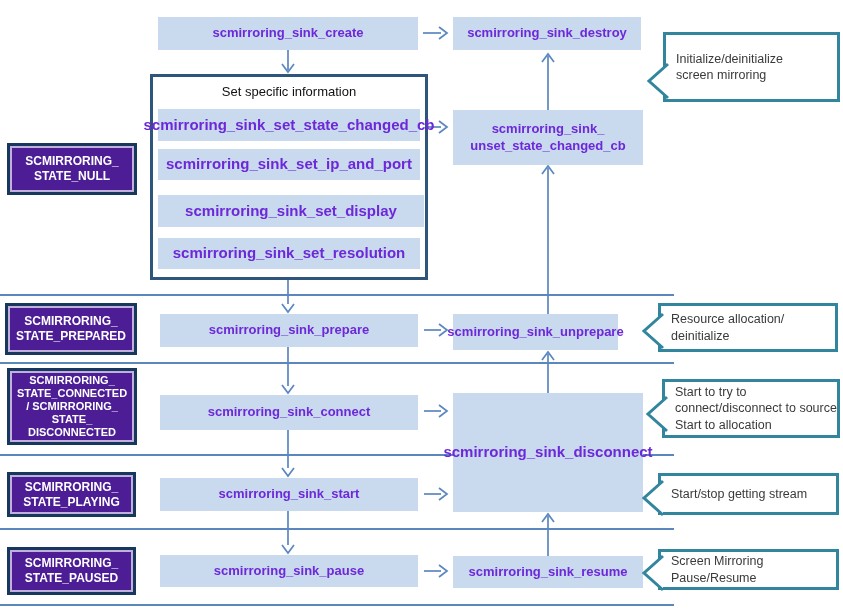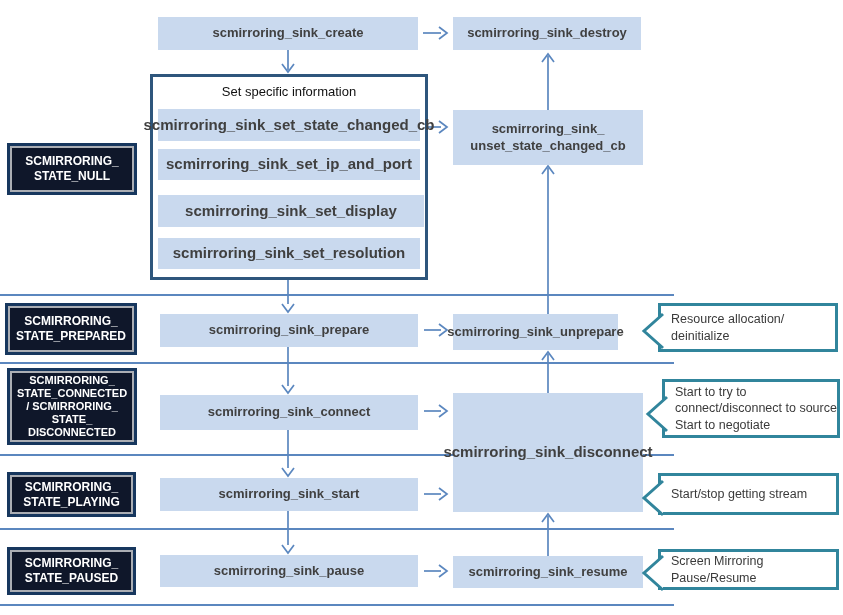--- a/index.html
+++ b/index.html
@@ -4,29 +4,29 @@
 <style>
   html,body{margin:0;padding:0;background:#fff;}
   body{width:843px;height:615px;font-family:"Liberation Sans",sans-serif;}
   #stage{position:relative;width:843px;height:615px;background:#fff;overflow:hidden;}
 
   .sep{position:absolute;left:0;width:674px;height:2px;background:#5b87bf;z-index:0;}
 
   svg.arrows{position:absolute;left:0;top:0;z-index:1;}
   svg.arrows line, svg.arrows polyline{stroke:#5b87bf;stroke-width:1.7;fill:none;}
 
-  .box{position:absolute;background:#c9d9ee;color:#404040;font-weight:bold;font-size:13px;
+  .box{position:absolute;background:#c9d9ee;color:#6d28d9;font-weight:bold;font-size:13px;
        display:flex;flex-direction:column;align-items:center;justify-content:center;
        text-align:center;z-index:2;line-height:1.25;box-sizing:border-box;white-space:nowrap;}
   .box.small{font-size:15px;}
 
   .groupbox{position:absolute;background:#fff;border:3px solid #2e567c;z-index:2;box-sizing:border-box;}
   .grouptitle{position:absolute;color:#111;font-weight:normal;font-size:13px;text-align:center;z-index:3;}
 
-  .stateb{position:absolute;background:#0f172a;border:3px solid #17375e;
+  .stateb{position:absolute;background:#4c1d95;border:3px solid #17375e;
           box-shadow:inset 0 0 0 2px rgba(255,255,255,.65);
           color:#fff;font-weight:bold;font-size:12px;line-height:1.22;
           display:flex;flex-direction:column;align-items:center;justify-content:center;
           text-align:center;z-index:2;box-sizing:border-box;white-space:nowrap;}
   .stateb.tight{font-size:11px;line-height:1.18;}
 
   .callout{position:absolute;background:#fff;border:3px solid #31859c;z-index:2;
            box-sizing:border-box;color:#3a3a3a;font-size:12.5px;line-height:1.3;
            display:flex;flex-direction:column;justify-content:center;
            padding:4px 4px 4px 10px;white-space:nowrap;}
@@ -123,34 +123,41 @@
   <div class="box" style="left:453px;top:314px;width:165px;height:36px">scmirroring_sink_unprepare</div>
 
   <div class="box" style="left:160px;top:395px;width:258px;height:35px">scmirroring_sink_connect</div>
   <div class="box small" style="left:453px;top:393px;width:190px;height:119px">scmirroring_sink_disconnect</div>
 
   <div class="box" style="left:160px;top:478px;width:258px;height:33px">scmirroring_sink_start</div>
 
   <div class="box" style="left:160px;top:555px;width:258px;height:32px">scmirroring_sink_pause</div>
   <div class="box" style="left:453px;top:556px;width:190px;height:32px">scmirroring_sink_resume</div>
 
+  <div class="callout" style="left:663px;top:32px;width:177px;height:70px">
+    <svg class="ptr" style="top:27px" viewBox="0 0 24 38">
+        <path d="M23,2 L4,19 L23,36"></path>
+      </svg>
+    <div>Initialize/deinitialize</div>
+    <div>screen mirroring</div>
+  </div>
   <div class="callout" style="left:658px;top:303px;width:180px;height:49px">
     <svg class="ptr" style="top:6px" viewBox="0 0 24 38">
         <path d="M23,2 L4,19 L23,36"></path>
       </svg>
     <div>Resource allocation/</div>
     <div>deinitialize</div>
   </div>
   <div class="callout" style="left:662px;top:379px;width:178px;height:59px">
     <svg class="ptr" style="top:13px" viewBox="0 0 24 38">
         <path d="M23,2 L4,19 L23,36"></path>
       </svg>
     <div>Start to try to</div>
     <div>connect/disconnect to source</div>
-    <div>Start to negotiate</div>
+    <div>Start to allocation</div>
   </div>
   <div class="callout" style="left:658px;top:473px;width:181px;height:42px">
     <svg class="ptr" style="top:3px" viewBox="0 0 24 38">
         <path d="M23,2 L4,19 L23,36"></path>
       </svg>
     <div>Start/stop getting stream</div>
   </div>
   <div class="callout" style="left:658px;top:549px;width:181px;height:41px">
     <svg class="ptr" style="top:2px" viewBox="0 0 24 38">
         <path d="M23,2 L4,19 L23,36"></path>

